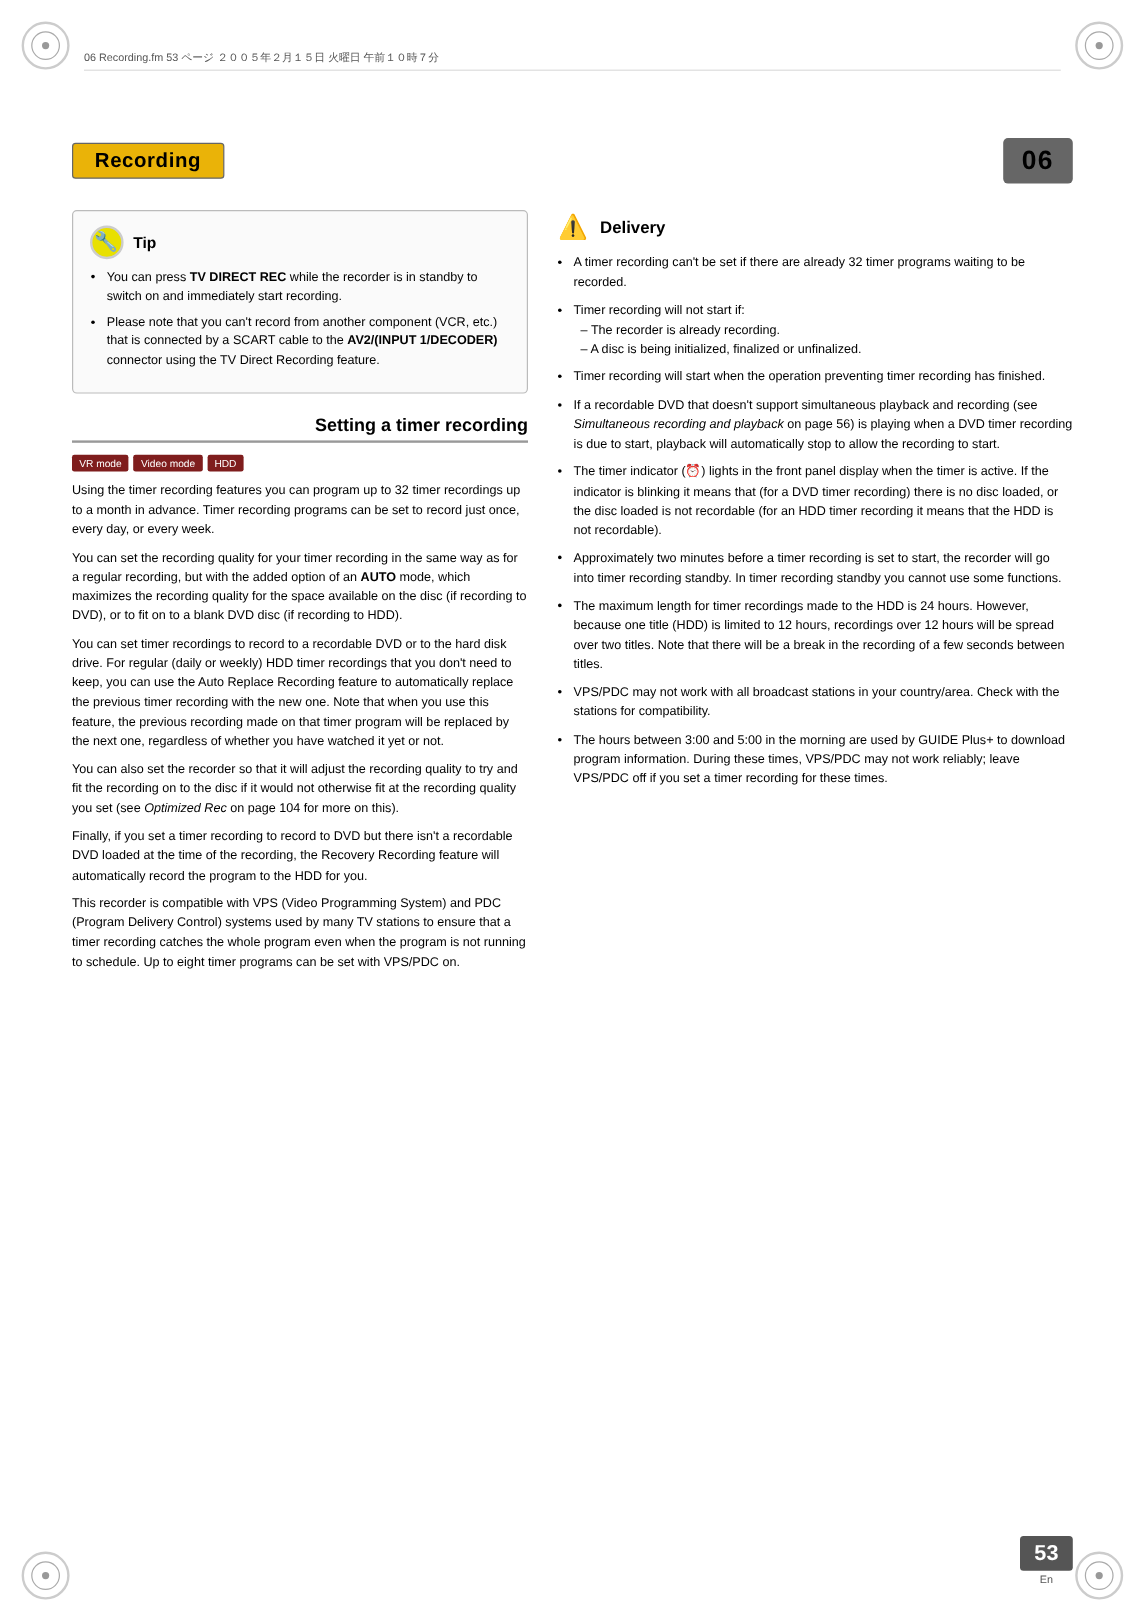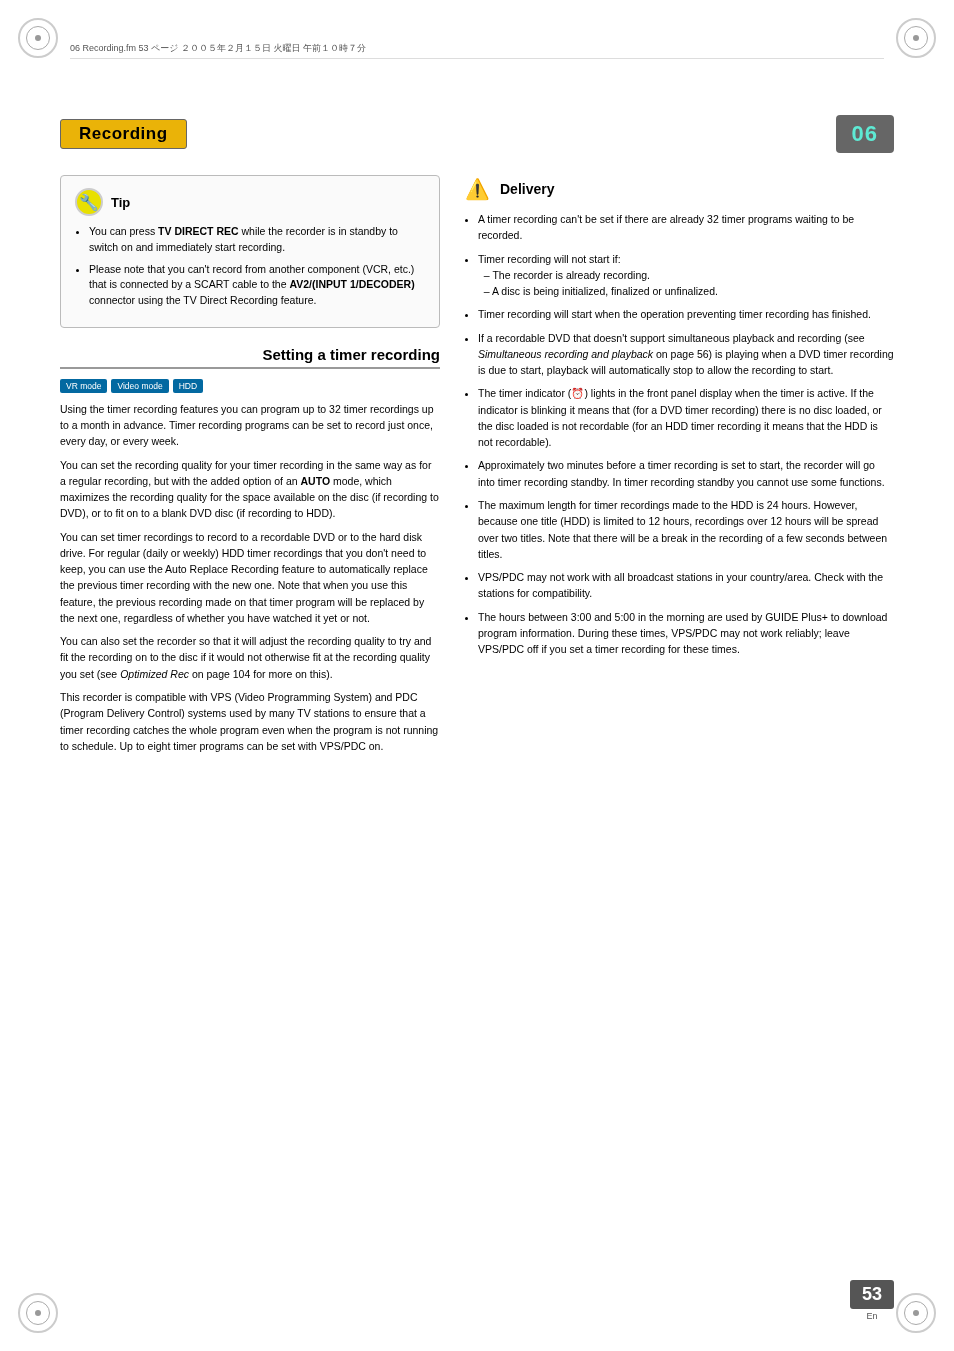--- a/index.html
+++ b/index.html
@@ -71,21 +71,21 @@
       border: 1.5px solid #666;
       border-radius: 3px;
       padding: 4px 18px;
       font-size: 17px;
       font-weight: bold;
       letter-spacing: 0.5px;
       background: #eab308;
     }
     .chapter-number {
       background: #666;
-      color: #5eead4;
+      color: #000000;
       font-size: 22px;
       font-weight: bold;
       padding: 6px 16px;
       border-radius: 4px;
       letter-spacing: 1px;
     }
 
     
     .main-content {
       position: absolute;
@@ -156,21 +156,21 @@
       border-bottom: 2px solid #999;
       padding-bottom: 4px;
       text-align: right;
     }
     .mode-badges {
       display: flex;
       gap: 4px;
       margin-bottom: 8px;
     }
     .badge {
-      background: #0369a1;
+      background: #7f1d1d;
       color: #fff;
       font-size: 8.5px;
       padding: 2px 6px;
       border-radius: 2px;
     }
     .section-body {
       font-size: 10.5px;
       line-height: 1.55;
     }
     .section-body p {
@@ -293,20 +293,21 @@
       <div class="mode-badges">
         <span class="badge">VR mode</span>
         <span class="badge">Video mode</span>
         <span class="badge">HDD</span>
       </div>
       <div class="section-body">
         <p>Using the timer recording features you can program up to 32 timer recordings up to a month in advance. Timer recording programs can be set to record just once, every day, or every week.</p>
         <p>You can set the recording quality for your timer recording in the same way as for a regular recording, but with the added option of an <strong>AUTO</strong> mode, which maximizes the recording quality for the space available on the disc (if recording to DVD), or to fit on to a blank DVD disc (if recording to HDD).</p>
         <p>You can set timer recordings to record to a recordable DVD or to the hard disk drive. For regular (daily or weekly) HDD timer recordings that you don't need to keep, you can use the Auto Replace Recording feature to automatically replace the previous timer recording with the new one. Note that when you use this feature, the previous recording made on that timer program will be replaced by the next one, regardless of whether you have watched it yet or not.</p>
         <p>You can also set the recorder so that it will adjust the recording quality to try and fit the recording on to the disc if it would not otherwise fit at the recording quality you set (see <em>Optimized Rec</em> on page 104 for more on this).</p>
+        <p>Finally, if you set a timer recording to record to DVD but there isn't a recordable DVD loaded at the time of the recording, the Recovery Recording feature will automatically record the program to the HDD for you.</p>
         <p>This recorder is compatible with VPS (Video Programming System) and PDC (Program Delivery Control) systems used by many TV stations to ensure that a timer recording catches the whole program even when the program is not running to schedule. Up to eight timer programs can be set with VPS/PDC on.</p>
       </div>
     </div>
 
   </div>
 
   <div class="right-col">
 
     <div class="important-box">
       <div class="important-header">

